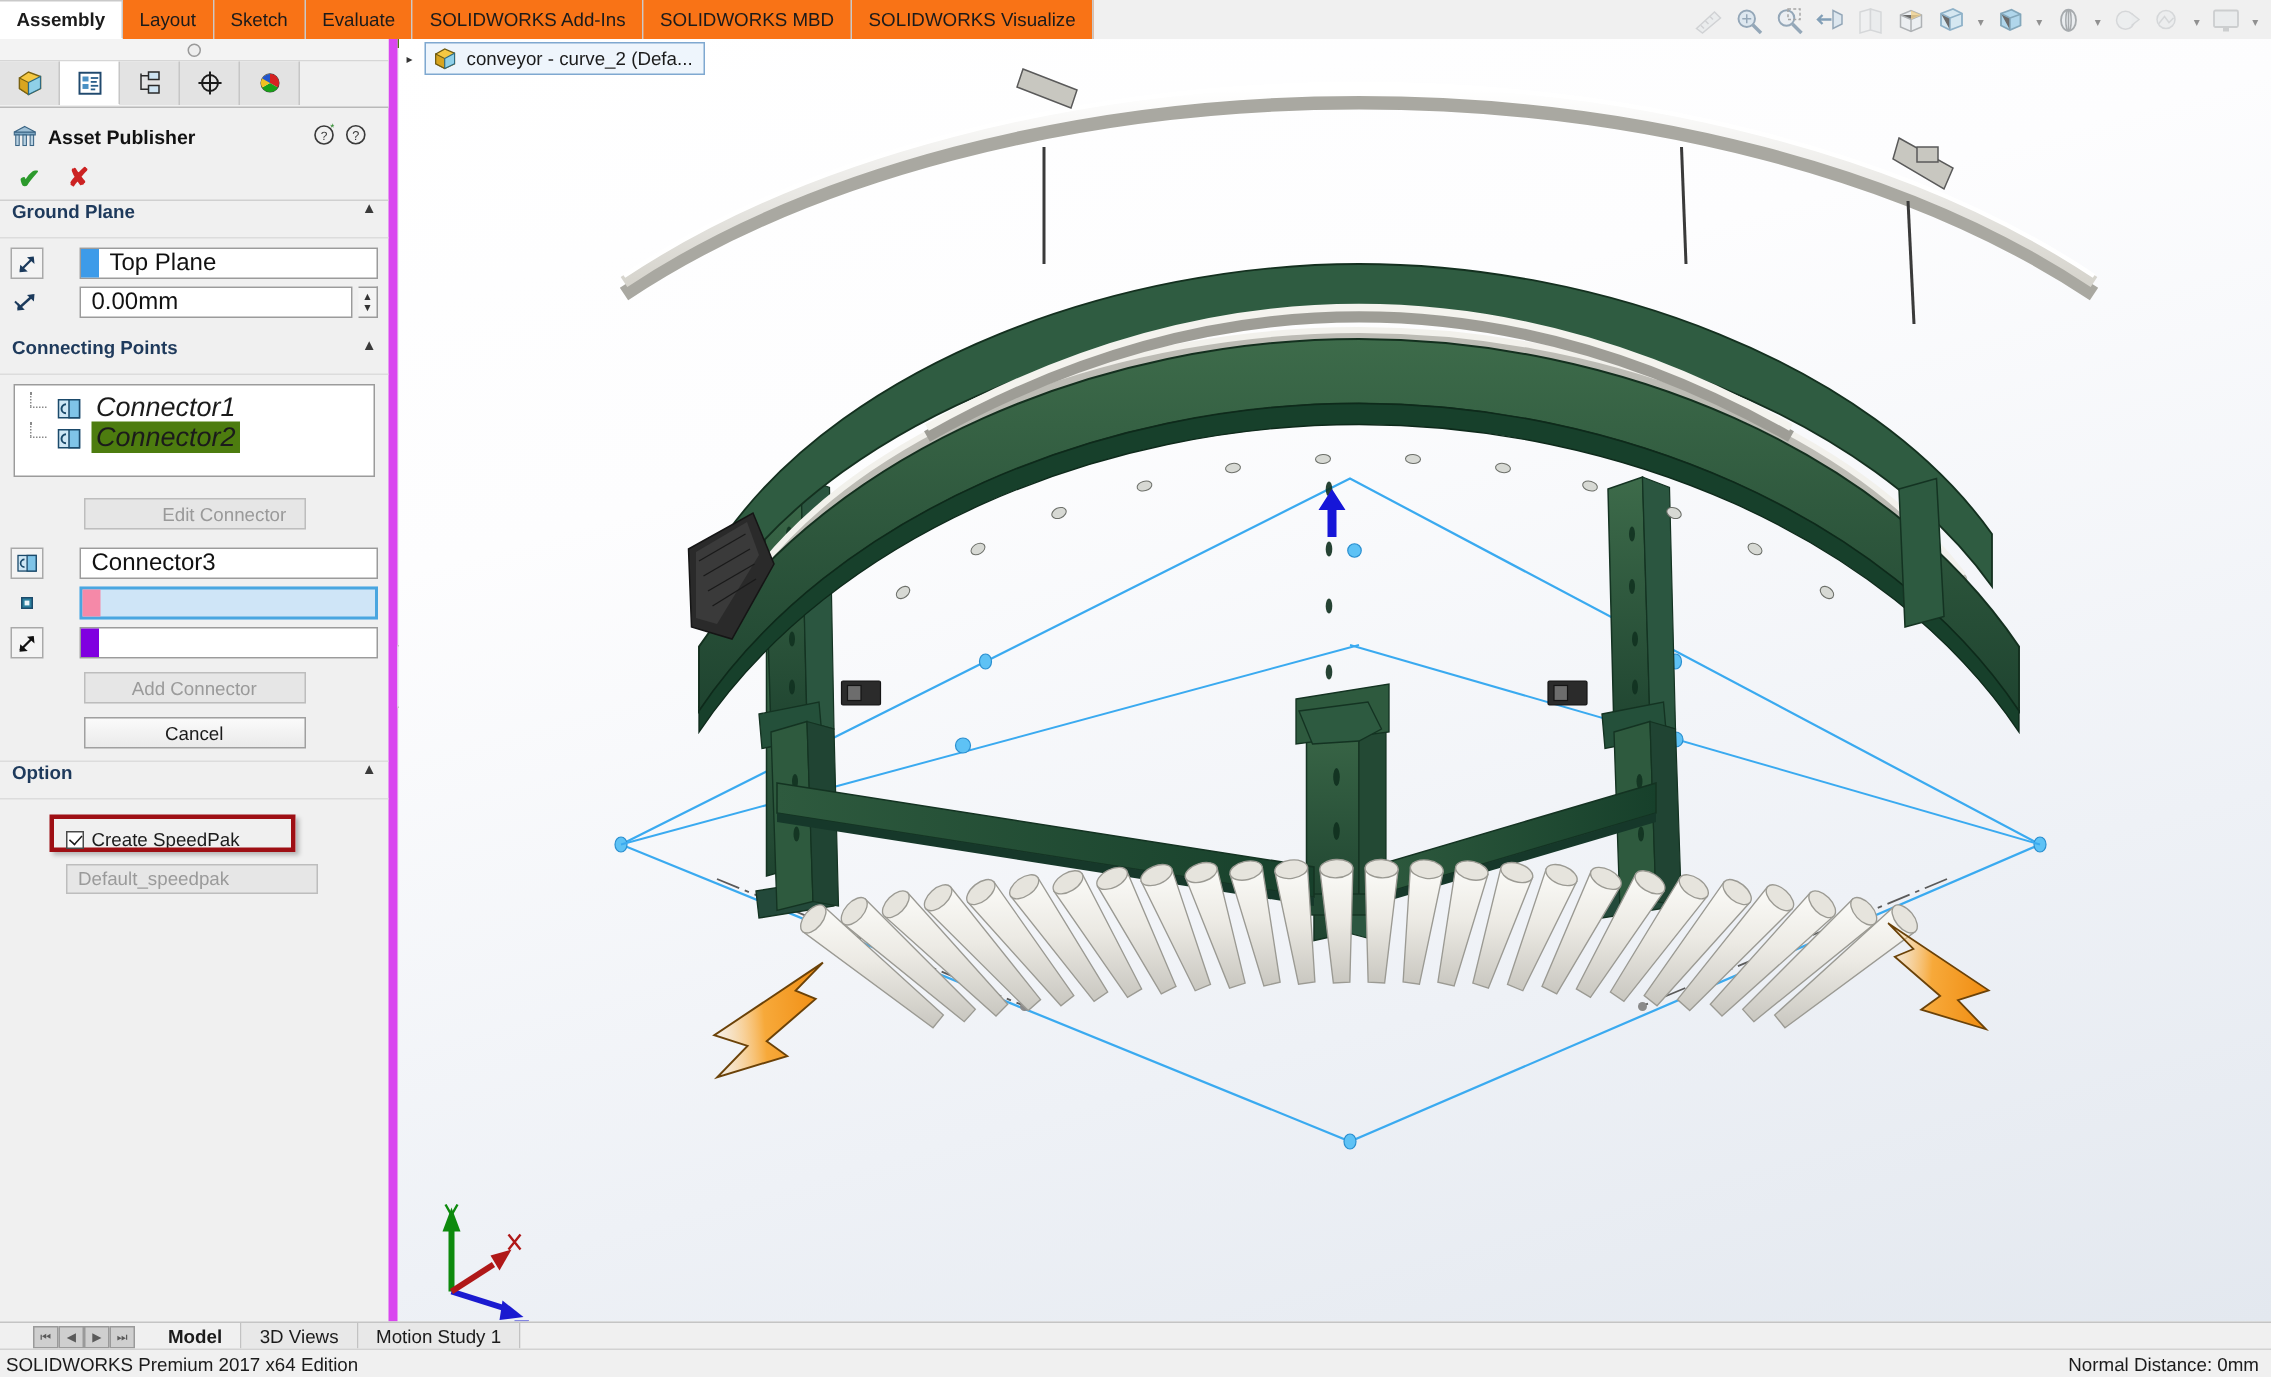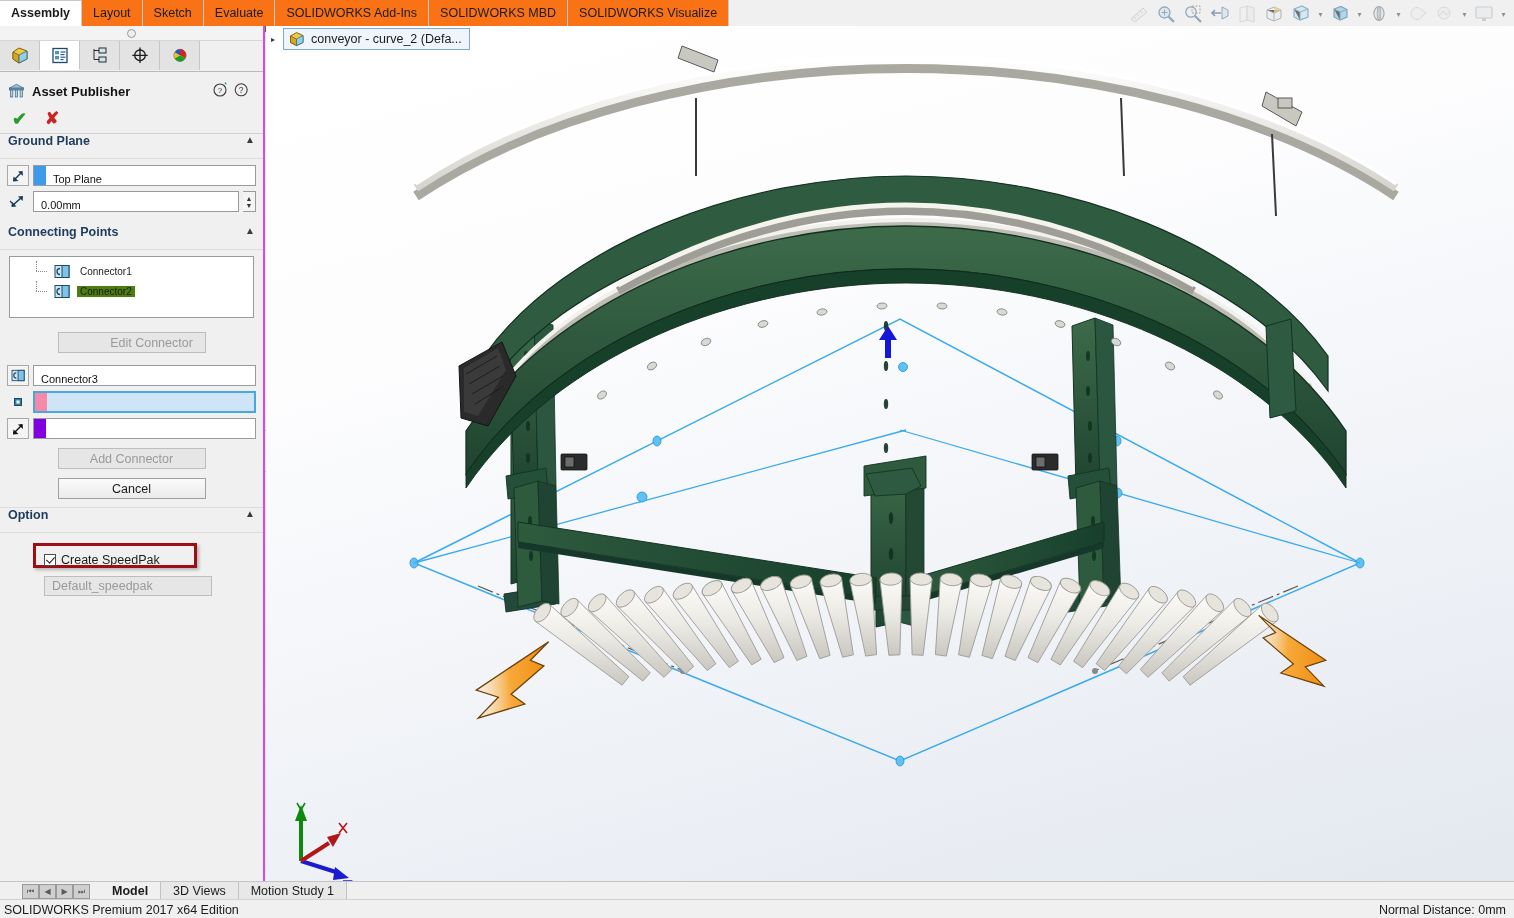--- a/index.html
+++ b/index.html
@@ -28,21 +28,21 @@
     align-items:center;gap:3px;}
   .tool{width:24px;height:24px;display:flex;align-items:center;justify-content:center;
     opacity:.55;}
   .tool.dim{opacity:.3;}
   .tool svg{display:block;}
   .caret{width:9px;height:24px;display:flex;align-items:center;justify-content:center;
     opacity:.5;font-size:8px;color:#333;}
 
   
   .left{position:absolute;left:0;top:26px;width:265px;height:855px;background:#f0f0f0;
-    border-right:2px solid #d946ef;box-sizing:border-box;}
+    border-right:6px solid #d946ef;box-sizing:border-box;}
   .panel-grip{height:14px;display:flex;align-items:center;justify-content:center;
     border-bottom:1px solid #d6d6d6;background:#f3f3f3;}
   .grip-dot{width:7px;height:7px;border-radius:50%;border:1px solid #9a9a9a;background:#eee;}
   .pm-tabs{display:flex;height:30px;background:#f0f0f0;border-bottom:1px solid #b9b9b9;}
   .pm-tab{width:40px;height:29px;display:flex;align-items:center;justify-content:center;
     border-right:1px solid #c6c6c6;background:#e3e3e3;box-sizing:border-box;}
   .pm-tab.active{background:#ffffff;border-bottom:1px solid #ffffff;}
 
   .pm-head{display:flex;align-items:center;height:30px;padding:4px 6px 0 8px;gap:7px;}
   .pm-title{font-weight:bold;font-size:13px;color:#111;}
@@ -55,30 +55,30 @@
   .sect-head{display:flex;align-items:flex-start;height:24px;padding:0 8px 0 8px;
     font-weight:bold;font-size:12.5px;color:#1e3a5c;border-bottom:1px solid #dcdcdc;}
   .sect-head .chev{margin-left:auto;color:#3a3a3a;font-size:10px;}
   .sect-body{padding:6px 7px 8px 7px;}
 
   .fieldrow{display:flex;align-items:center;gap:4px;margin-bottom:5px;}
   .icobox{width:22px;height:21px;border:1px solid #a9a9a9;background:#f4f4f4;
     display:flex;align-items:center;justify-content:center;box-sizing:border-box;}
   .icoplain{width:22px;height:21px;display:flex;align-items:center;justify-content:center;}
   .txtin{flex:1;height:21px;border:1px solid #9b9b9b;background:#fff;display:flex;
-    align-items:flex-end;box-sizing:border-box;font-size:11px;padding:0;}
+    align-items:flex-end;box-sizing:border-box;font-size:16px;padding:0;margin-left:20px;}
   .txtin .swatch{width:12px;height:19px;flex:0 0 12px;}
   .txtin .val{padding-left:7px;color:#111;}
   .spin{width:13px;height:21px;border:1px solid #9b9b9b;border-left:none;background:#f4f4f4;
     display:flex;flex-direction:column;align-items:center;justify-content:center;
     font-size:7px;color:#333;line-height:7px;box-sizing:border-box;}
 
   .listbox{border:1px solid #9b9b9b;background:#fff;height:62px;margin:2px 2px 0 2px;
     padding:4px 0 0 0;box-sizing:border-box;overflow:hidden;}
-  .lrow{display:flex;align-items:center;height:20px;padding-left:26px;font-size:10px;}
+  .lrow{display:flex;align-items:center;height:20px;padding-left:10px;font-size:18px;font-style:italic;}
   .lrow .tick{width:18px;height:20px;position:relative;}
   .lrow .tick:before{content:"";position:absolute;left:0;top:0;bottom:10px;
     border-left:1px dotted #8a8a8a;}
   .lrow .tick:after{content:"";position:absolute;left:0;top:10px;width:11px;
     border-top:1px dotted #8a8a8a;}
   .lrow .cico{width:17px;height:15px;margin-right:6px;flex:0 0 17px;}
   .lrow.sel .lbl{background:#4d7c0f;}
   .lrow .lbl{padding:0 3px;}
 
   .btn{display:block;width:148px;height:21px;margin:9px auto 0 auto;border:1px solid #a0a0a0;

